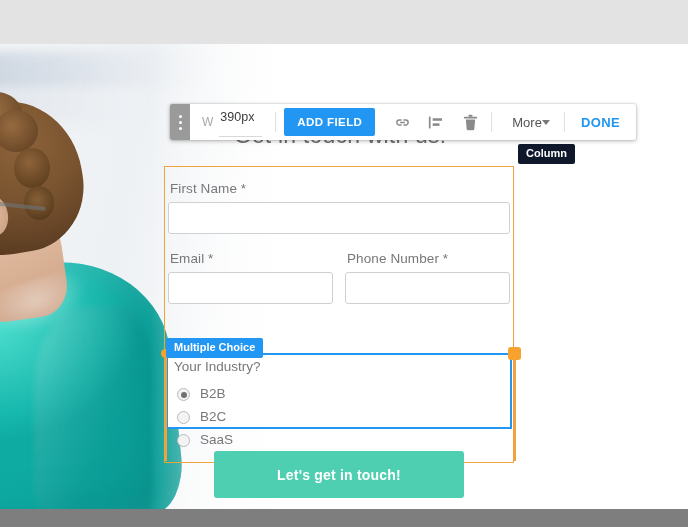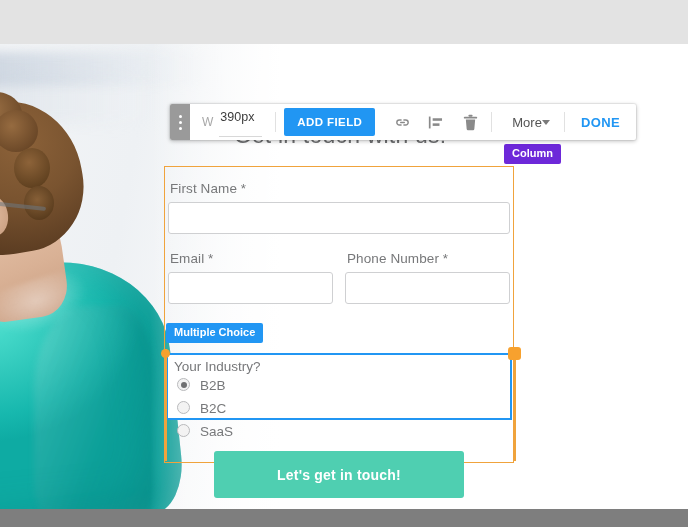--- a/index.html
+++ b/index.html
@@ -282,27 +282,27 @@
     font-size: 11px;
     font-weight: bold;
     color: #ffffff;
     padding: 4px 8px 5px;
     border-radius: 2px;
     white-space: nowrap;
     z-index: 35;
     line-height: 1;
   }
   .badge-column {
-    left: 504px;
+    left: 518px;
     top: 100px;
-    background: #6d28d9;
+    background: #0f172a;
   }
   .badge-choice {
     left: 166px;
-    top: 279px;
+    top: 294px;
     background: #2196f3;
   }
 
   
   .form-heading {
     position: absolute;
     left: 165px;
     top: 78px;
     width: 350px;
     text-align: center;
@@ -342,35 +342,35 @@
     margin-top: 17px;
   }
   .row-2 > div { flex: 1; }
 
   
   .choice-block {
     position: absolute;
     left: 166px;
     top: 309px;
     width: 346px;
-    height: 67px;
+    height: 76px;
     border: 2px solid #2196f3;
     box-sizing: border-box;
     background: #ffffff;
     padding: 4px 0 0 6px;
     z-index: 20;
   }
   .choice-label {
     font-size: 13.5px;
     color: #77787a;
     margin: 0 0 4px 0;
   }
   .choice-row {
     display: flex;
-    align-items: flex-start;
+    align-items: flex-end;
     gap: 10px;
     height: 23px;
     padding-left: 3px;
     cursor: pointer;
   }
   .radio {
     width: 13px; height: 13px;
     border-radius: 50%;
     border: 1px solid #b9babc;
     background: #f3f3f3;

